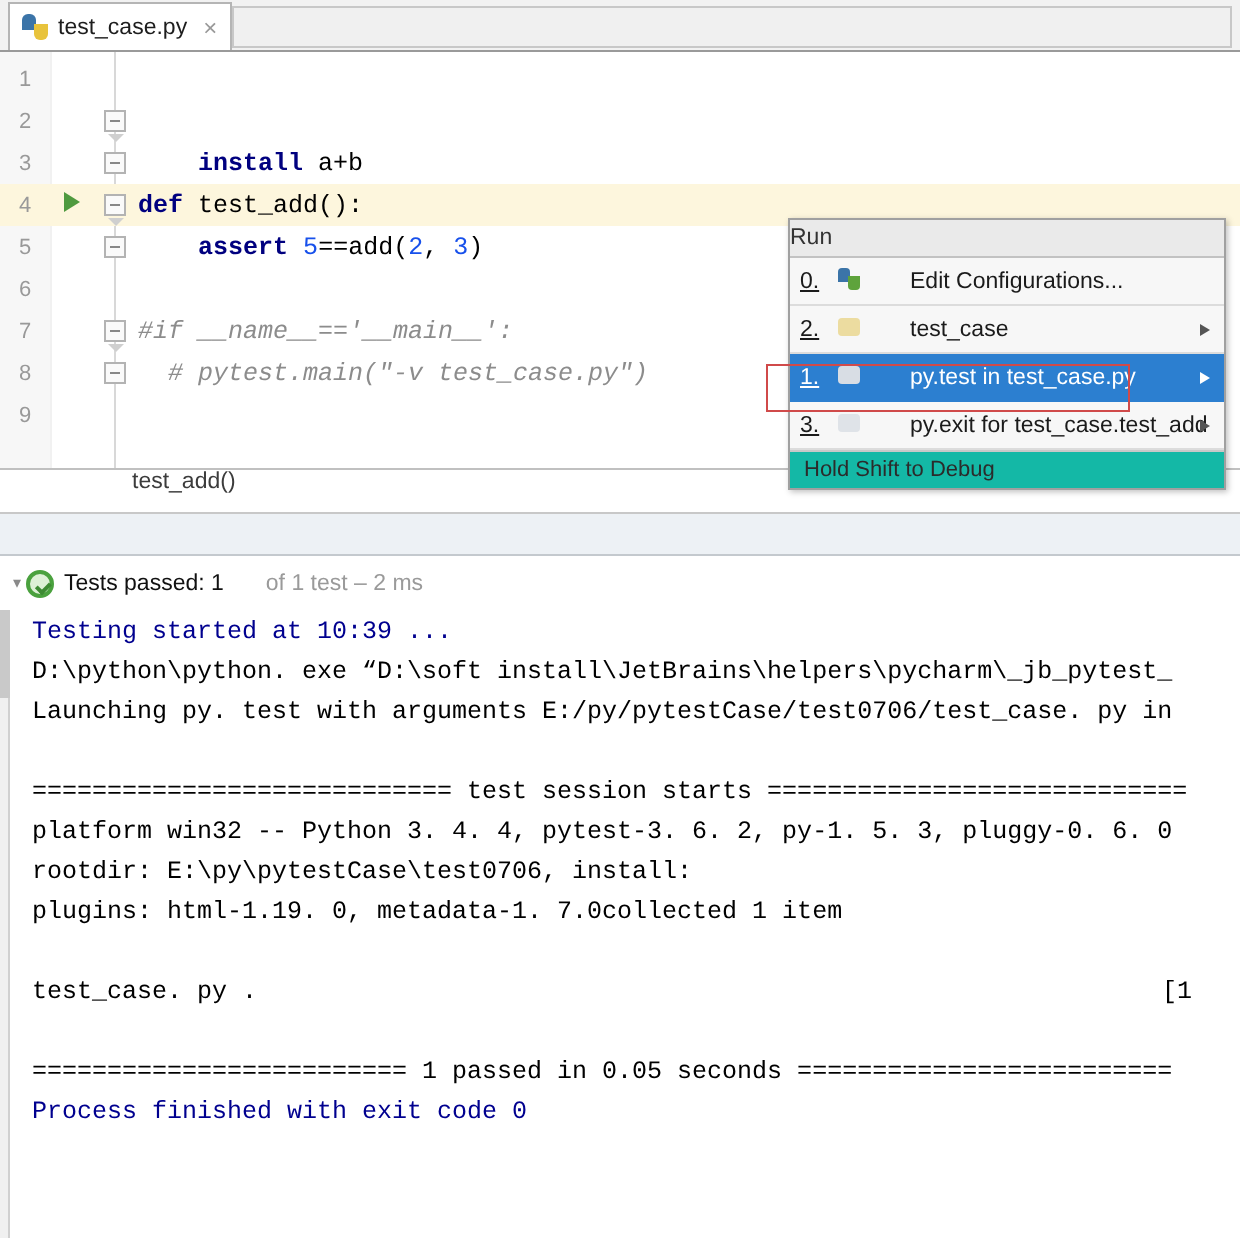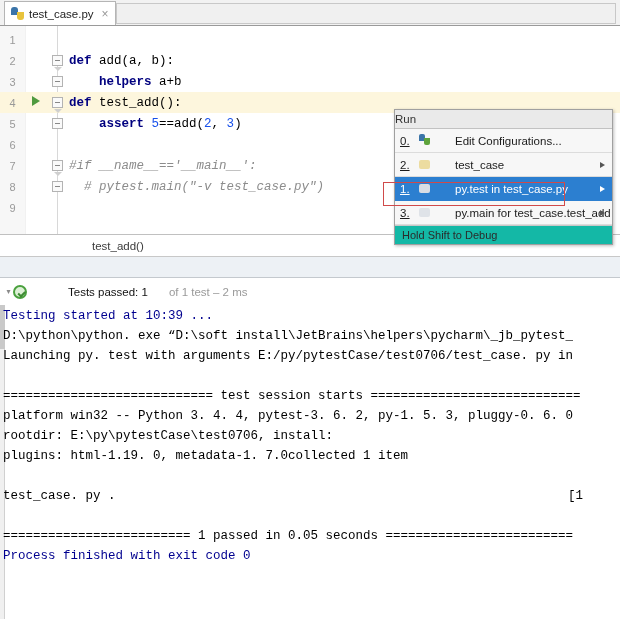--- a/index.html
+++ b/index.html
@@ -96,21 +96,21 @@
   }
   .code { flex:1; white-space:pre; color:#000000; }
   .kw { color:#00007f; font-weight:bold; }
   .cm { color:#8c8c8c; font-style:italic; }
   .num { color:#1750eb; }
 
   .breadcrumb {
     position:absolute; left:0; top:235px; width:620px; height:22px;
     background:#ffffff;
     font-size:11.5px; color:#3c3c3c;
-    padding-left:92px; display:flex; align-items:center;
+    padding-left:66px; display:flex; 
     border-bottom:1px solid #c8c8c8;
   }
 
   
   .menu {
     position:absolute; left:394px; top:109px; width:219px;
     background:#f2f2f2;
     border:1px solid #a0a0a0;
     box-shadow:1px 1px 3px rgba(0,0,0,0.25);
     font-size:11.5px; color:#1b1b1b;
@@ -175,36 +175,36 @@
     width:14px; height:14px; border-radius:50%;
     border:2px solid #4aa13e; background:#ddf0d6;
     position:relative; flex:none; margin-right:5px;
   }
   .ok-circle::after {
     content:""; position:absolute; left:3px; top:4px;
     width:5px; height:2.5px;
     border-left:2px solid #3d8a33; border-bottom:2px solid #3d8a33;
     transform:rotate(-45deg);
   }
-  .sb-main { color:#111;margin-left:36px; }
+  .sb-main { color:#111; }
   .sb-dim { color:#9a9a9a; margin-left:21px; }
 
   .console {
     position:absolute; left:0; top:305px; width:620px; height:314px;
     background:#ffffff; overflow:hidden;
   }
   .console-rail {
     position:absolute; left:0; top:0; width:5px; height:314px;
     background:#f0f0f0; border-right:1px solid #d0d0d0;
   }
   .console-rail .thumb {
     position:absolute; left:0; top:0; width:5px; height:44px; background:#c9c9c9;
   }
   .cline {
-    position:absolute; left:3px; right:0; height:20px;
+    position:absolute; left:16px; right:0; height:20px;
     font-family:"Liberation Mono", monospace; font-size:12.5px;
     white-space:pre; color:#000000;
   }
   .cline.blue { color:#00008f; }
 </style>
 </head>
 <body>
 
 <div id="root">
 
@@ -229,29 +229,28 @@
           <span class="ln">1</span>
           <span class="runmark"></span>
           <span class="foldcell"></span>
         </div>
         <div class="line" style="top: 24px;">
           <span class="ln">2</span>
           <span class="runmark"></span>
           <span class="foldcell">
             <span class="foldbox v"></span>
           </span>
-          <span class="code"><span class="kw">def</span><span> add(a, b):</span></span>
         </div>
         <div class="line" style="top: 45px;">
           <span class="ln">3</span>
           <span class="runmark"></span>
           <span class="foldcell">
             <span class="foldbox"></span>
           </span>
-          <span class="code"><span>    </span><span class="kw">helpers</span><span> a+b</span></span>
+          <span class="code"><span>    </span><span class="kw">install</span><span> a+b</span></span>
         </div>
         <div class="line hl" style="top: 66px;">
           <span class="ln">4</span>
           <span class="runmark"><span class="arrow-tri"></span></span>
           <span class="foldcell">
             <span class="foldbox v"></span>
           </span>
           <span class="code"><span class="kw">def</span><span> test_add():</span></span>
         </div>
         <div class="line" style="top: 87px;">
@@ -313,21 +312,21 @@
         </div>
         <div class="menu-item sel">
           <span class="mi-num">1.</span>
           <span class="mi-ico"><span class="dot-ico dim"></span></span>
           <span class="mi-label">py.test in test_case.py</span>
           <span class="mi-arrow"></span>
         </div>
         <div class="menu-item">
           <span class="mi-num">3.</span>
           <span class="mi-ico"><span class="dot-ico dim2"></span></span>
-          <span class="mi-label">py.main for test_case.test_add</span>
+          <span class="mi-label">py.exit for test_case.test_add</span>
           <span class="mi-arrow"></span>
         </div>
       </div>
     <div class="menu-sep"></div>
     <div class="menu-hint">Hold Shift to Debug</div>
   </div>
   <div class="redbox"></div>
 
   <div class="panel-gap"></div>
 

